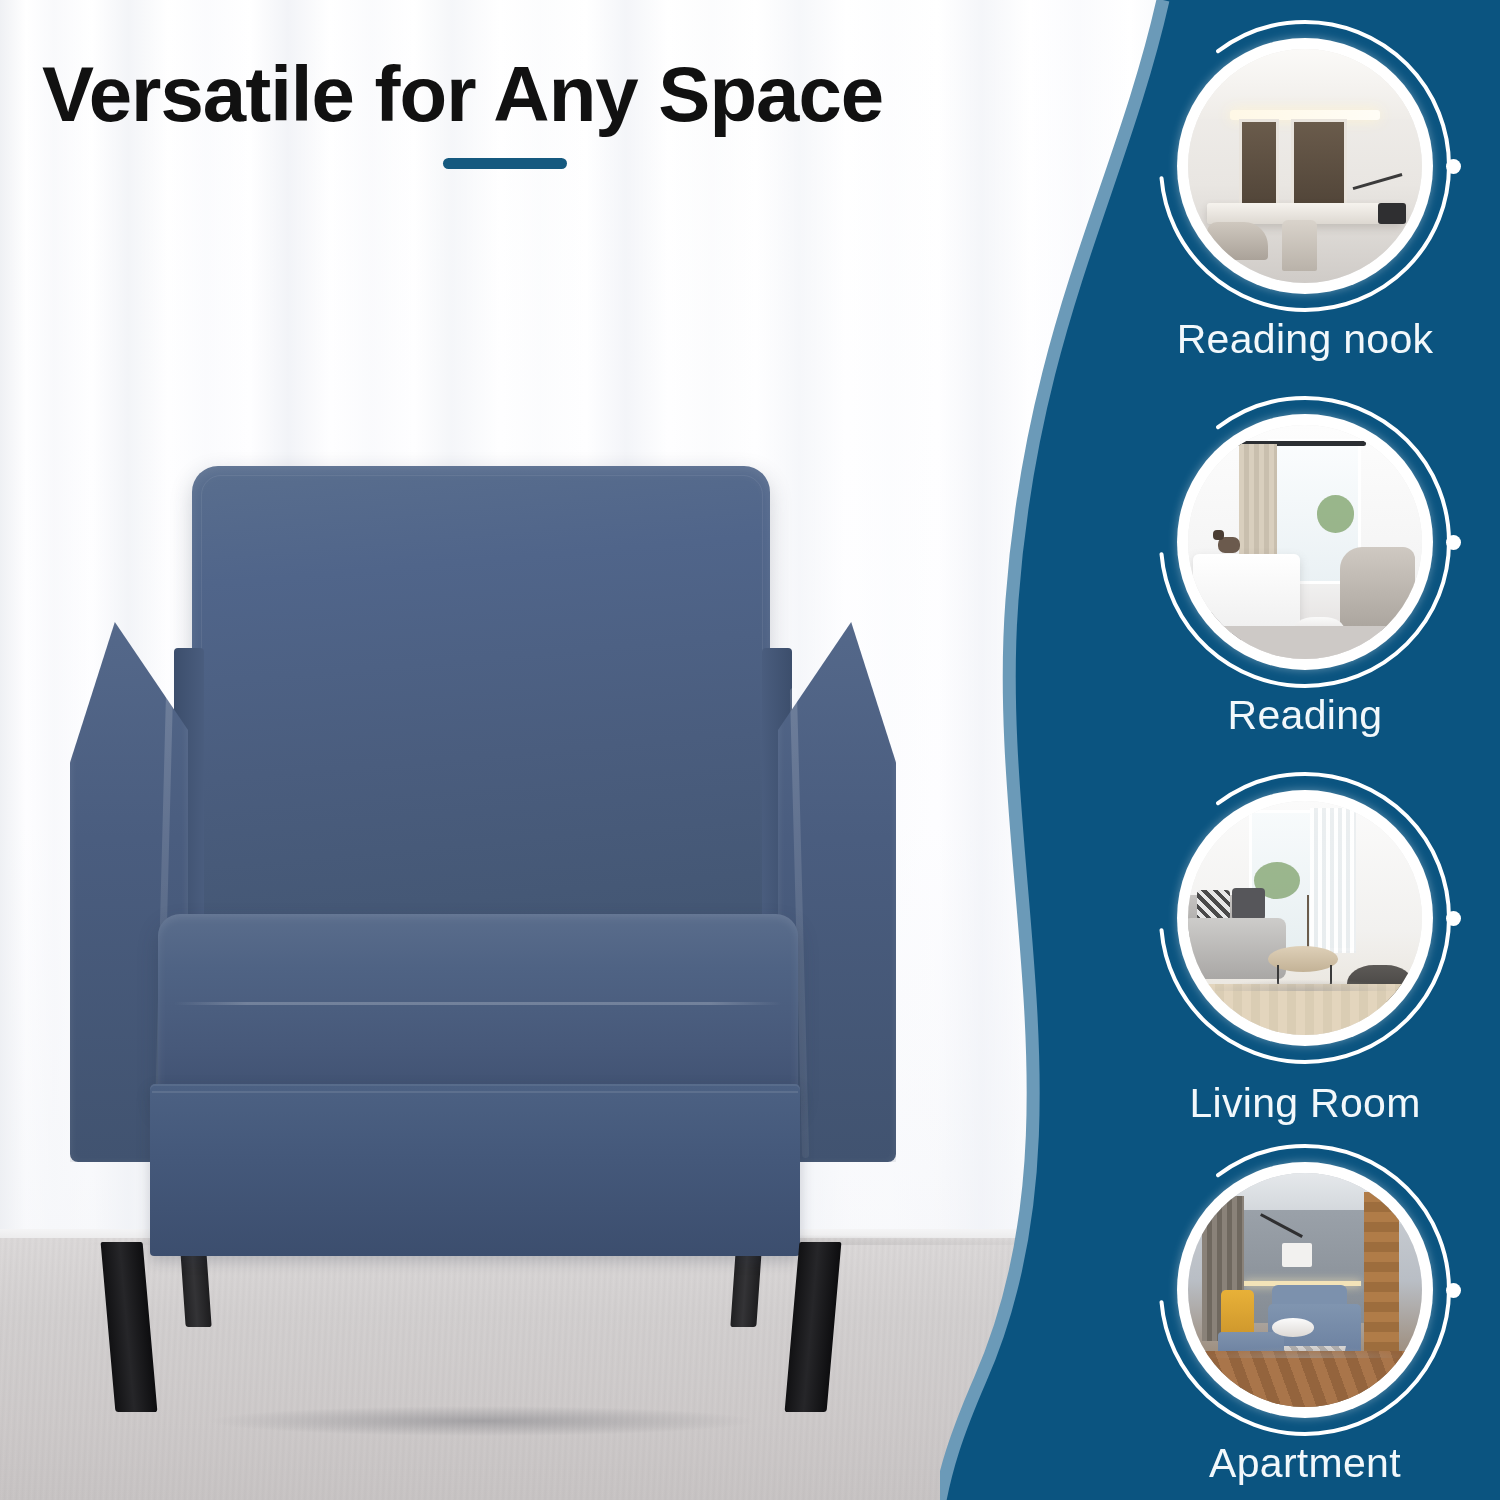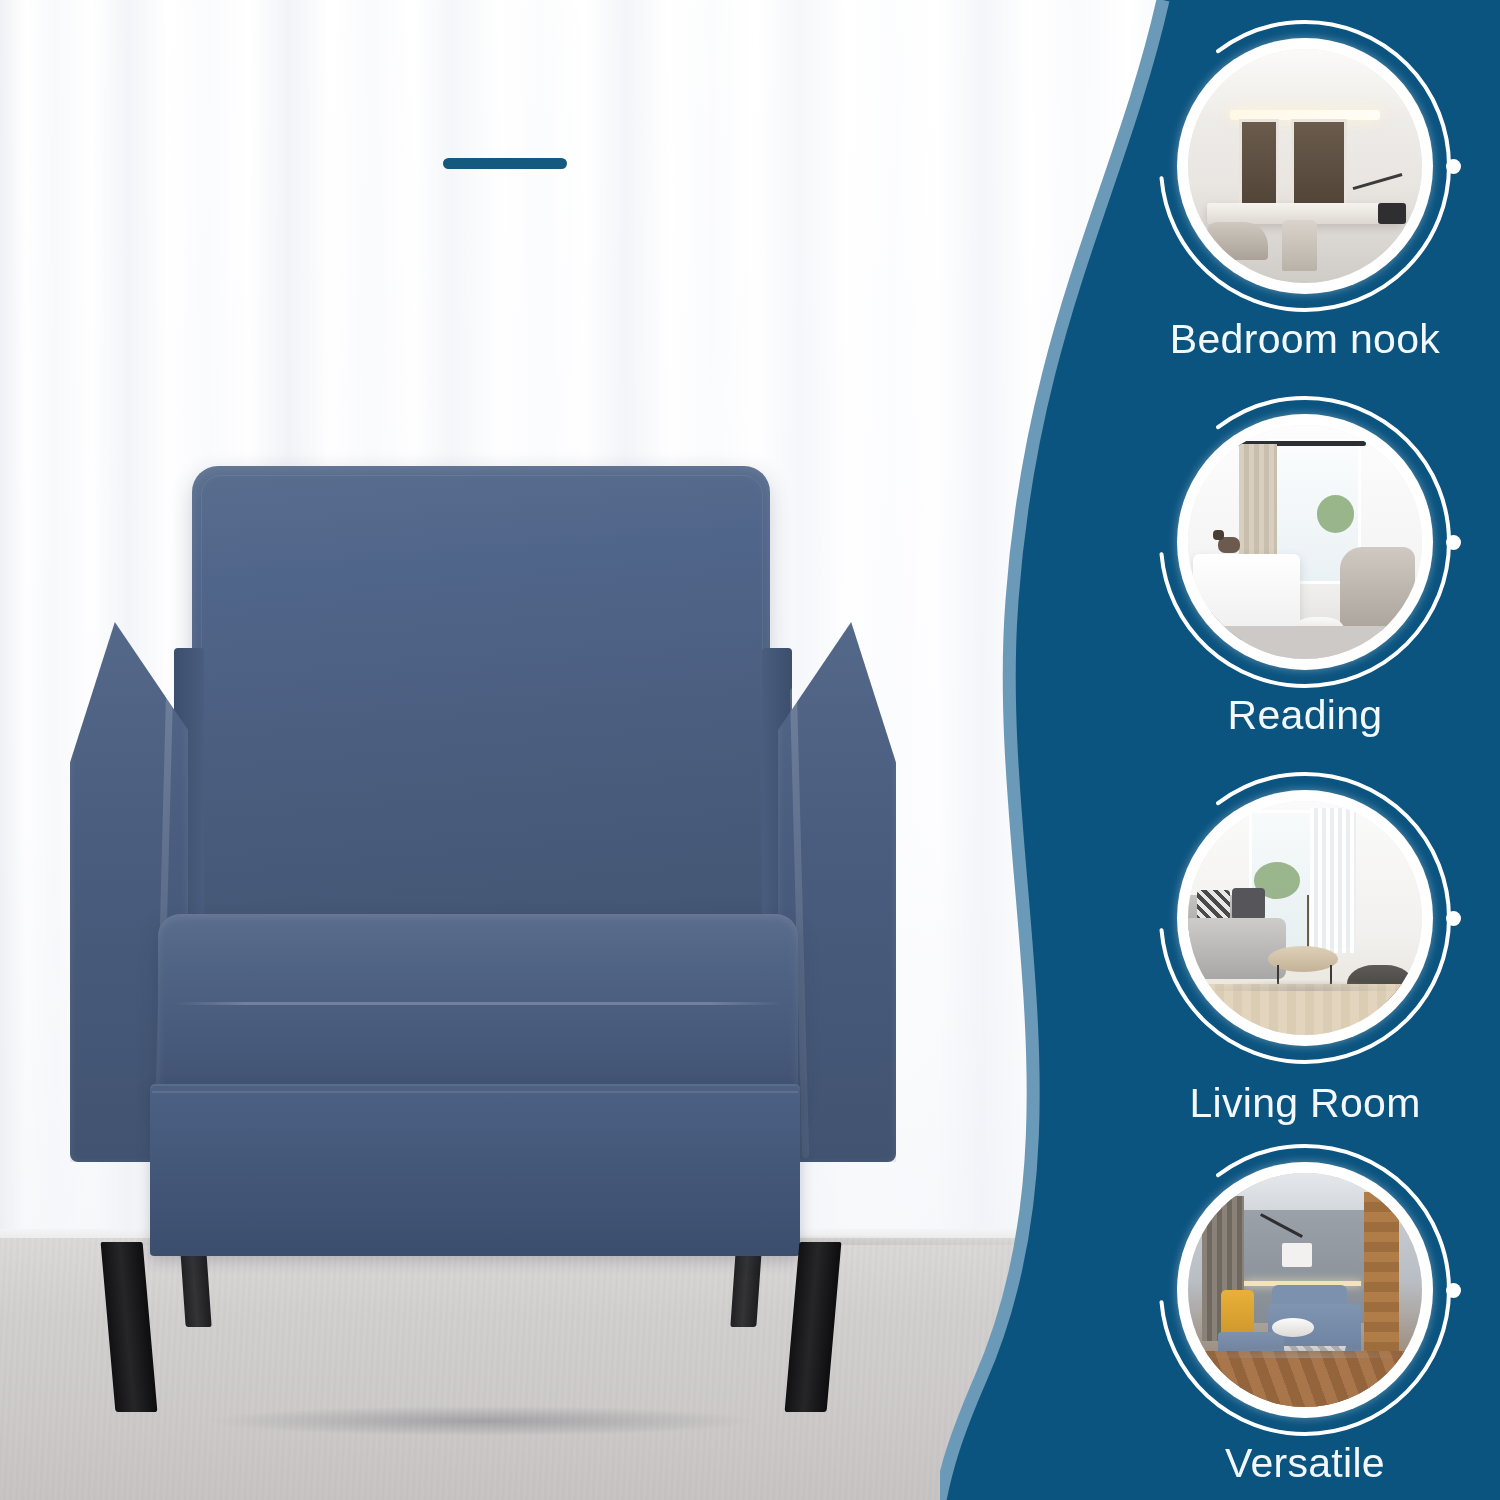--- a/index.html
+++ b/index.html
@@ -213,20 +213,21 @@
       <div class="ch-arm arm-r"></div>
       <div class="arm-pipe pipe-l"></div>
       <div class="arm-pipe pipe-r"></div>
       <div class="ch-seat"></div>
       <div class="ch-base"></div>
       <div class="ch-leg leg-l"></div>
       <div class="ch-leg leg-r"></div>
     </div>
   </div>
 
+  <div class="title">Versatile for Any Space</div>
   <div class="title-rule"></div>
 
   <div class="panel">
     <svg width="560" height="1500" viewBox="0 0 560 1500">
       <path d="M223,0 C180,190 92,330 72,600 C52,860 150,1130 40,1380 C14,1440 6,1470 0,1500 L560,1500 L560,0 Z" fill="#0b5480"></path>
       <path d="M223,0 C180,190 92,330 72,600 C52,860 150,1130 40,1380 C14,1440 6,1470 0,1500" fill="none" stroke="#6b9ab8" stroke-width="13"></path>
     </svg>
 
     <div class="card" style="left:215px;top:16px;">
       <div class="ring-outer">
@@ -242,21 +243,21 @@
             <div class="strip"></div>
           <div class="shelf sh1"></div>
             <div class="shelf sh2"></div>
           <div class="desk"></div>
             <div class="sofa"></div>
             <div class="chair"></div>
           <div class="lamp"></div>
             <div class="lampb"></div>
         </div>
       </div>
-      <div class="cap" style="top:300px;">Bedroom nook</div>
+      <div class="cap" style="top:300px;">Reading nook</div>
     </div>
 
     <div class="card" style="left:215px;top:392px;">
       <div class="ring-outer">
         <svg width="300" height="300" viewBox="0 0 300 300">
           <circle cx="150" cy="150" r="144" fill="none" stroke="#ffffff" stroke-width="4" stroke-dasharray="760 145" stroke-dashoffset="320" stroke-linecap="round"></circle>
         </svg>
       </div>
       <div class="dot" style="left:291px;top:143px;"></div>
       <div class="ring-white"></div>
@@ -324,17 +325,17 @@
             <div class="lamp"></div>
           <div class="sofab"></div>
             <div class="sofa"></div>
             <div class="chair"></div>
           <div class="rug"></div>
             <div class="otto"></div>
             <div class="tbl"></div>
             <div class="floor"></div>
         </div>
       </div>
-      <div class="cap" style="top:300px;">Versatile</div>
+      <div class="cap" style="top:300px;">Apartment</div>
     </div>
   </div>
 
 </div>
 
 </body></html>

